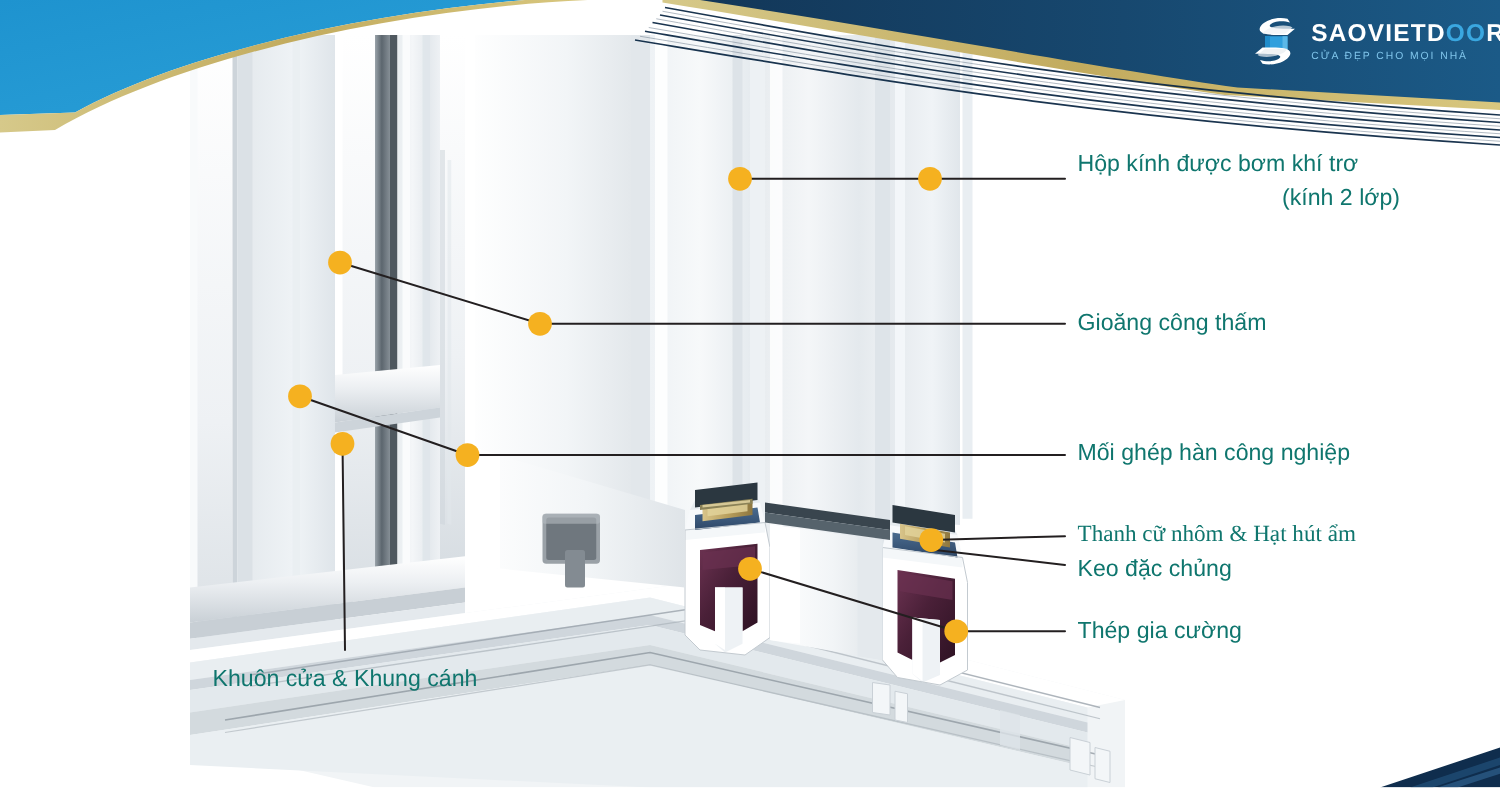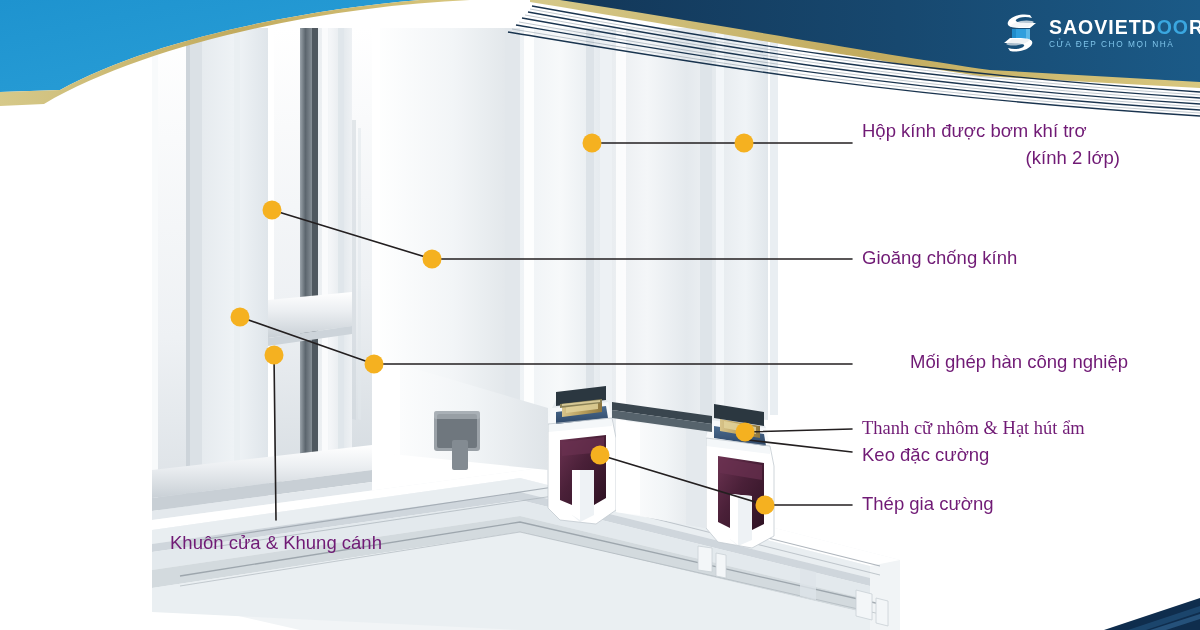--- a/index.html
+++ b/index.html
@@ -23,21 +23,21 @@
   .logo-name .oo { color:#3aa7e0; }
   .logo-tag { color:#7fc4ea; font-size:8.3px; letter-spacing:1.55px; white-space:nowrap; margin-top:3px; }
 
   
   #art { position:absolute; inset:0; width:1200px; height:630px; }
 
   
   .labels { position:absolute; inset:0; width:1200px; height:630px; }
   .label {
     position:absolute;
-    color:#701a75;
+    color:#0f766e;
     font-size:18.5px;
     font-family:"Liberation Sans", sans-serif;
     white-space:nowrap;
     line-height:1.45;
   }
   .label.two-line { white-space:normal; text-align:center; }
   .lead { position:absolute; inset:0; }
 </style>
 </head>
 <body>
@@ -352,26 +352,26 @@
         <circle cx="274" cy="355" r="9.5" fill="#f5b120"></circle>
       </g>
   </svg>
 
   <div class="labels">
     <div class="label two-line" style="left:862px; top:118px; width:300px; text-align:left;">
       <div>Hộp kính được bơm khí trơ</div>
       <div style="text-align:right; width:258px;">(kính 2 lớp)</div>
     </div>
 
-    <div class="label" style="left:862px; top:245px;">Gioăng chống kính</div>
-
-    <div class="label" style="left:862px; top:349px;margin-left:48px;">Mối ghép hàn công nghiệp</div>
+    <div class="label" style="left:862px; top:245px;">Gioăng công thấm</div>
+
+    <div class="label" style="left:862px; top:349px;">Mối ghép hàn công nghiệp</div>
 
     <div class="label" style="left:862px; top:415px;font-family:Liberation Serif, serif;">Thanh cữ nhôm &amp; Hạt hút ẩm</div>
 
-    <div class="label" style="left:862px; top:442px;">Keo đặc cường</div>
+    <div class="label" style="left:862px; top:442px;">Keo đặc chủng</div>
 
     <div class="label" style="left:862px; top:491px;">Thép gia cường</div>
 
     <div class="label" style="left:170px; top:530px;">Khuôn cửa &amp; Khung cánh</div>
   </div>
 
 </div>
 
 </body></html>

